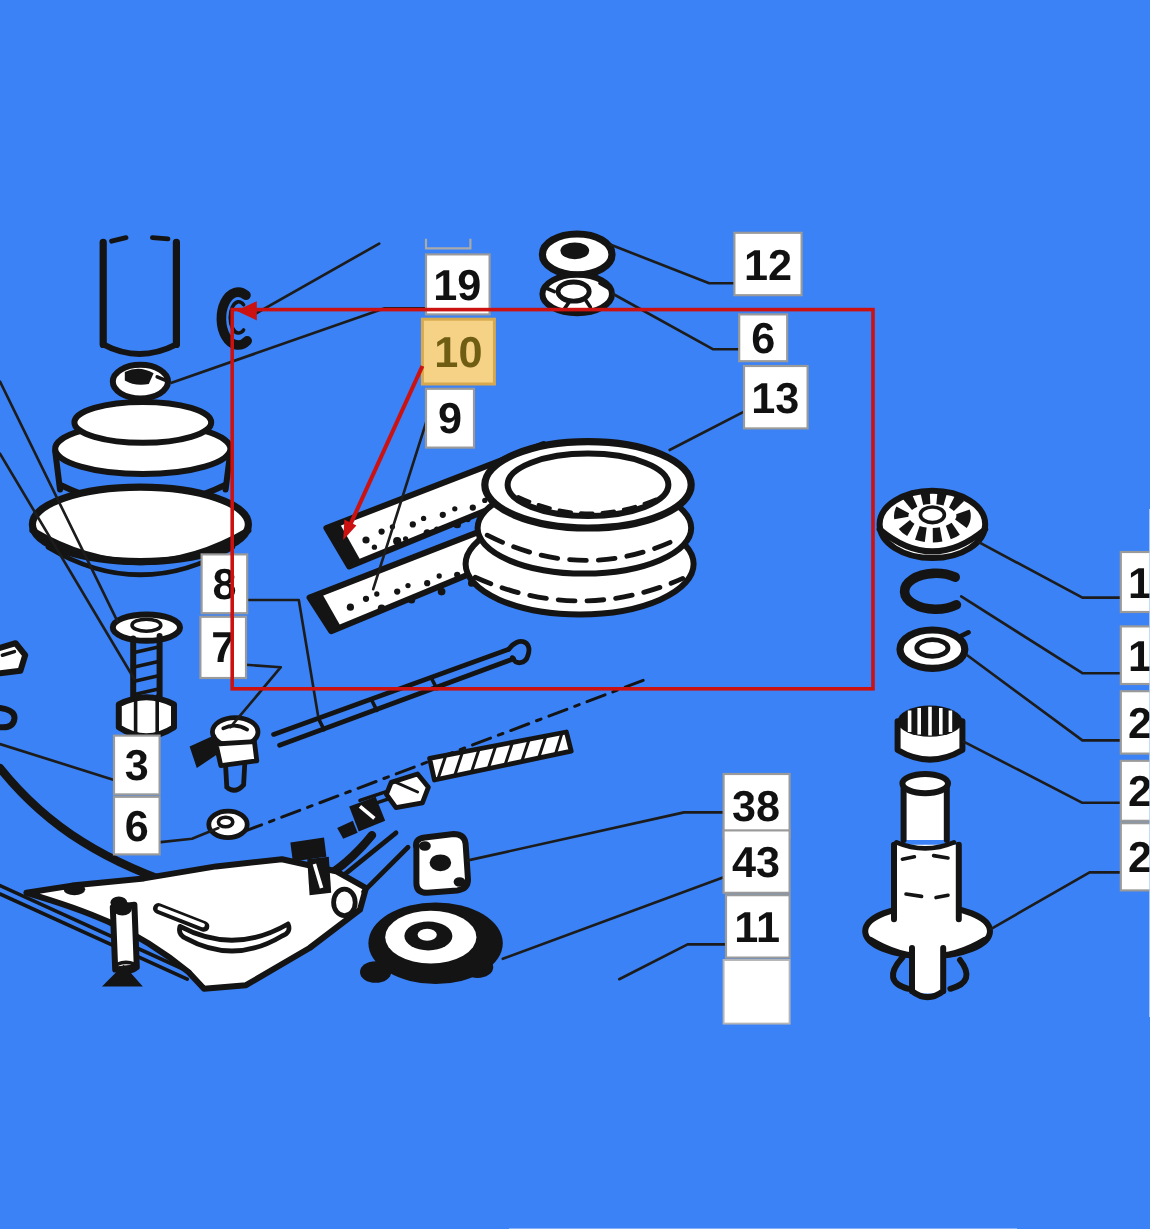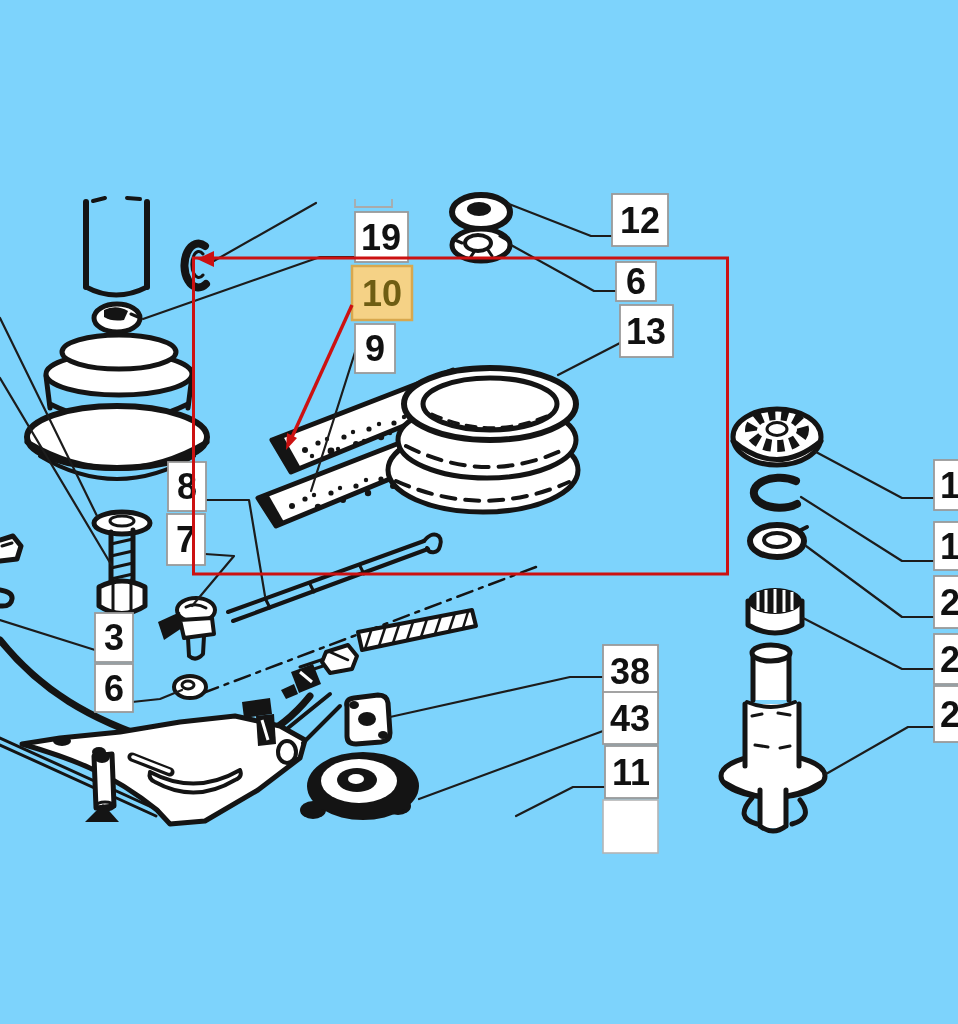--- a/index.html
+++ b/index.html
@@ -1,16 +1,16 @@
 <!DOCTYPE html>
 <html><head>
 <meta charset="utf-8">
 <style>
   html,body{margin:0;padding:0;background:#fff;}
-  #stage{position:relative;width:958px;height:1024px;background:#7dd3fc;overflow:hidden;
+  #stage{position:relative;width:958px;height:1024px;background:#3b82f6;overflow:hidden;
          font-family:"Liberation Sans",sans-serif;}
   svg{display:block}
   .ln{stroke:#141414;fill:none;stroke-linecap:round;stroke-linejoin:round;}
   .fl{fill:#141414;stroke:none;}
   .wf{fill:#ffffff;}
   .leader{stroke:#1c1c1c;stroke-width:2.2;fill:none;stroke-linecap:round;stroke-linejoin:round;}
   .box{fill:#ffffff;stroke:#9a9a9a;stroke-width:1.8;}
   .boxlight{fill:#ffffff;stroke:#b5b5b5;stroke-width:1.6;}
   .lbl{font-family:"Liberation Sans",sans-serif;font-weight:bold;font-size:36px;fill:#111111;text-anchor:middle;}
   .hl-box{fill:#f5d286;stroke:#d8a84e;stroke-width:2.5;}

